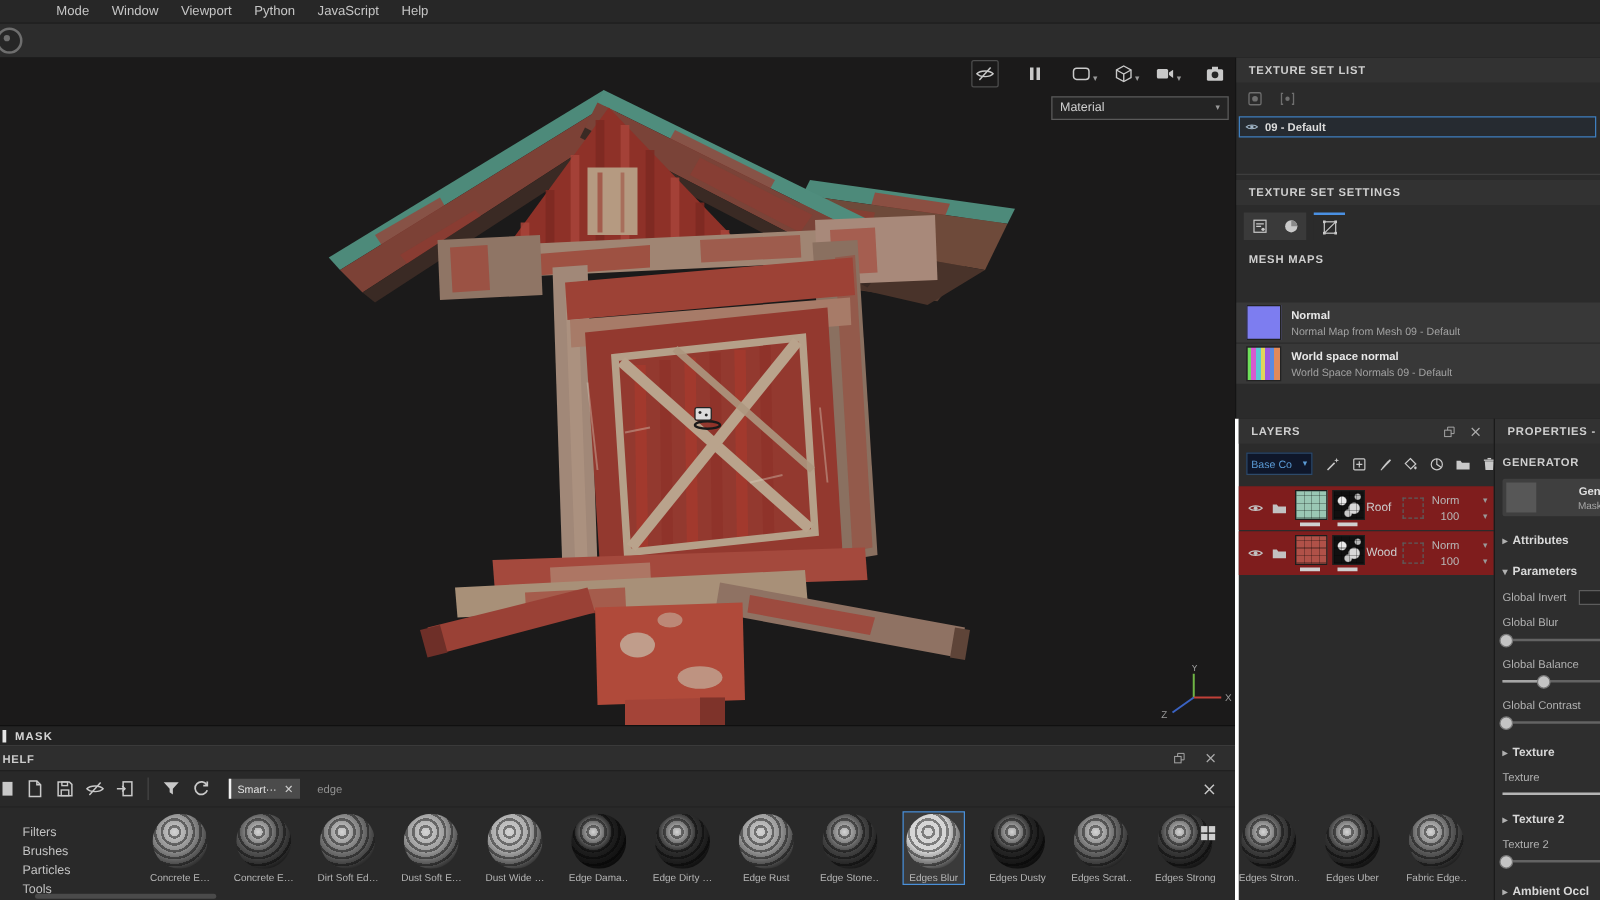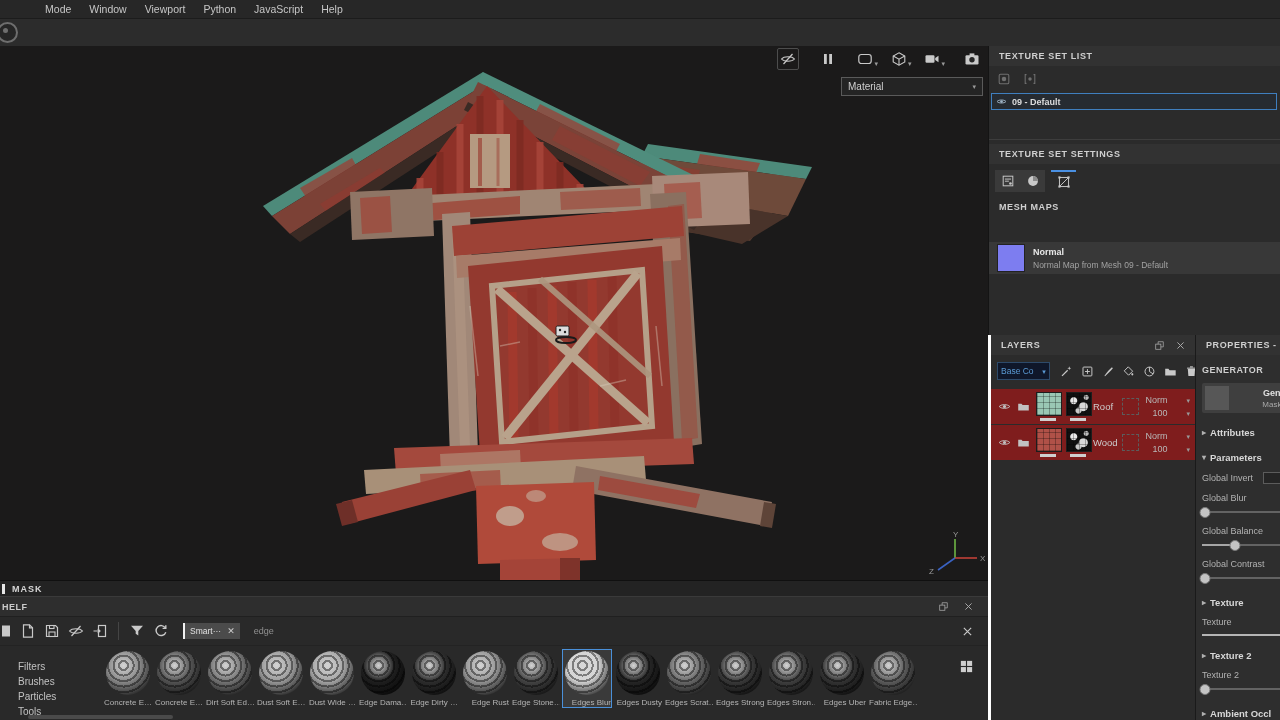--- a/index.html
+++ b/index.html
@@ -119,21 +119,21 @@
   #shelf-toolbar .sep{width:1px;height:18px;background:#454545;margin:0 6px;}
   #filter-chip{height:16px;background:#4b4b4b;display:flex;align-items:center;font-size:8.5px;color:#e2e2e2;
                padding:0 5px 0 0;margin-left:10px;}
   #filter-chip::before{content:"";width:2px;height:16px;background:#f0f0f0;margin-right:5px;}
   #filter-chip .x{margin-left:6px;color:#cccccc;font-size:9px;}
   #shelf-search{margin-left:14px;font-size:9px;color:#919191;flex:1;}
   #shelf-cats{position:absolute;left:18px;top:62px;font-size:10px;color:#c2c2c2;}
   .shelf-cat{height:15px;line-height:15px;}
   #cats-scroll{position:absolute;left:28px;bottom:2px;width:145px;height:4px;background:#4a4a4a;border-radius:2px;}
   #shelf-grid{position:absolute;left:104px;top:53px;display:flex;gap:3px;}
-  .cell{width:48px;text-align:right;box-sizing:border-box;}
+  .cell{width:48px;text-align:center;box-sizing:border-box;margin-left:16px;}
   .cell.sel{outline:1px solid #4a90d9;background:#3a3a3a;}
   .sphere{width:44px;height:44px;border-radius:50%;margin:1px auto 0;}
   .cell-label{font-size:8px;color:#b5b5b5;margin-top:3px;white-space:nowrap;overflow:hidden;text-overflow:clip;}
   #grid-icon{position:absolute;right:14px;top:62px;width:15px;height:15px;color:#cfcfcf;}
 </style>
 </head>
 <body>
 
 <div id="app">
 
@@ -359,20 +359,27 @@
     </div>
     <div id="meshmaps-label">MESH MAPS</div>
     <div id="mesh-rows">
         <div class="mesh-row">
           <div class="mesh-thumb" style="background: rgb(125, 125, 240);"></div>
           <div class="mesh-text">
             <div class="mesh-name">Normal</div>
             <div class="mesh-desc">Normal Map from Mesh 09 - Default</div>
           </div>
         </div>
+        <div class="mesh-row">
+          <div class="mesh-thumb wsn"></div>
+          <div class="mesh-text">
+            <div class="mesh-name">World space normal</div>
+            <div class="mesh-desc">World Space Normals 09 - Default</div>
+          </div>
+        </div>
       </div>
   </div>
 
   <div id="panel-layers">
     <div class="phead">
       <span>LAYERS</span>
         <span class="sp"></span>
       <span class="icon"><svg viewBox="0 0 16 16">
             <rect x="2.5" y="6" width="7.5" height="7.5" fill="none" stroke="currentColor" stroke-width="1.1"></rect>
             <path d="M6 6V2.5H13.5V10h-3.5" fill="none" stroke="currentColor" stroke-width="1.1"></path>

